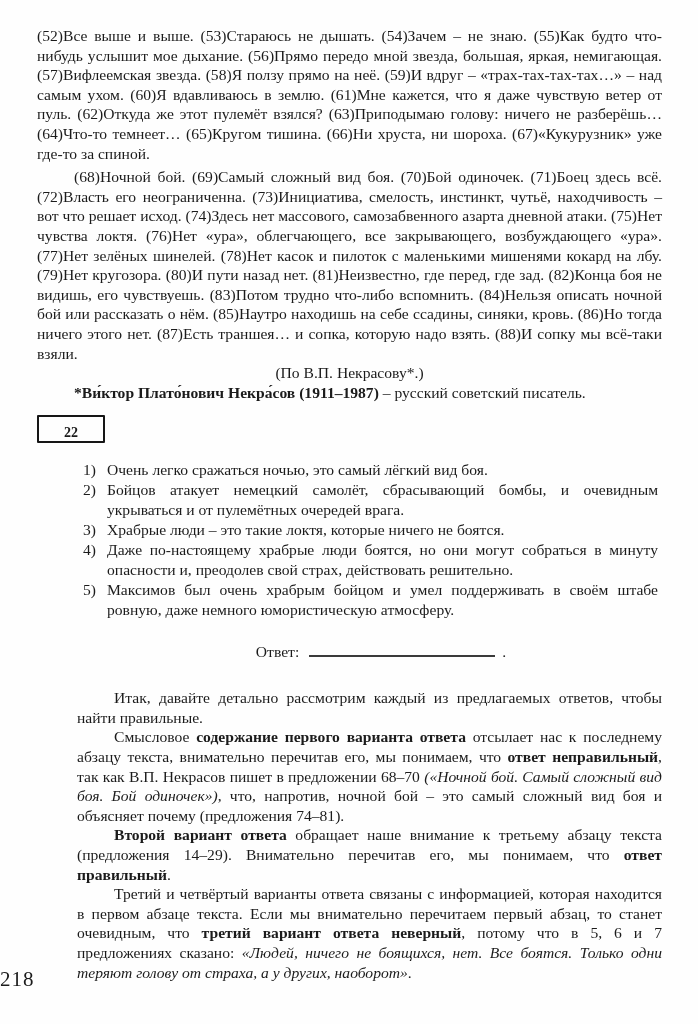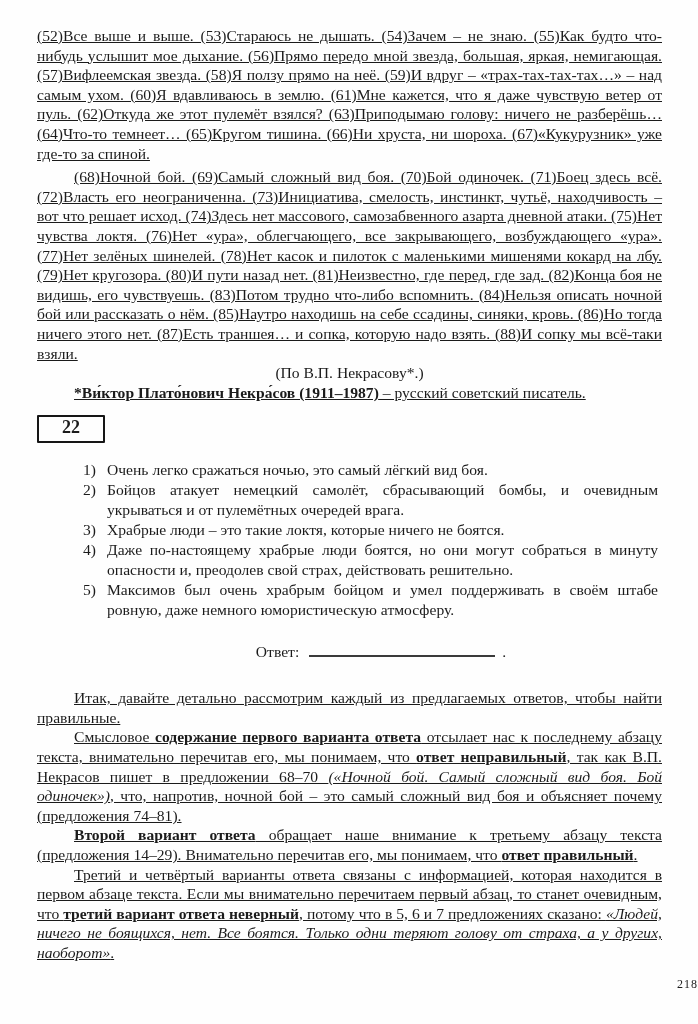--- a/index.html
+++ b/index.html
@@ -9,49 +9,49 @@
     font-family:"Liberation Serif","DejaVu Serif",serif;
     font-size:15.6px;
   }
   .page{
     position:relative;box-sizing:border-box;
     width:698px;height:1024px;
     padding:26px 36px 0 37px;
     background:#fefefe;
   }
   .para{margin:0;line-height:19.6px;}
-  .justify{text-align:justify;text-decoration:underline;}
+  .justify{text-align:justify;}
   .indent{text-indent:37px;}
   .right-align{text-align:center;}
 
   .task{display:flex;align-items:flex-start;margin-top:12px;}
   .task-number-box{
     flex:none;width:64px;height:24px;margin-top:1px;
     border:2.5px solid #161616;border-radius:1px;
-    display:flex;align-items:flex-start;justify-content:center;
-    font-weight:bold;font-size:18px;
+    display:flex;align-items:flex-end;justify-content:center;
+    font-weight:bold;font-size:14px;
   }
   .task-question{flex:1;margin-left:17px;line-height:20px;}
 
   .options{margin:17px 0 0 46px;padding:0;list-style:none;}
   .option{display:flex;line-height:20px;}
   .opt-num{flex:none;width:24px;}
   .opt-text{flex:1;text-align:justify;padding-right:4px;}
 
   .answer-row{margin:22px 0 0 63px;line-height:20px;text-align:center;}
   .answer-blank{
     display:inline-block;width:186px;height:13px;
     border-bottom:2px solid #3a3a3a;
     margin-left:10px;margin-right:7px;
   }
 
-  .explanation{margin-top:26px;}
+  .explanation{margin-top:26px;margin-left:40px;}
   .page-number{
     position:absolute;left:0;right:0;bottom:32px;
-    text-align:right;font-size:12px;letter-spacing:1px;
+    text-align:left;font-size:21px;letter-spacing:1px;
   }
   .b{font-weight:bold;}
   .i{font-style:italic;}
 </style>
 </head>
 <body>
 
 <div class="page">
 
   <p class="para justify">(52)Все выше и выше. (53)Стараюсь не дышать. (54)Зачем – не знаю. (55)Как будто что-нибудь услышит мое дыхание. (56)Прямо передо мной звезда, большая, яркая, немигающая. (57)Вифлеемская звезда. (58)Я ползу прямо на неё. (59)И вдруг – «трах-тах-тах-тах…» – над самым ухом. (60)Я вдавливаюсь в землю. (61)Мне кажется, что я даже чувствую ветер от пуль. (62)Откуда же этот пулемёт взялся?  (63)Приподымаю голову: ничего не разберёшь… (64)Что-то темнеет… (65)Кругом тишина. (66)Ни хруста, ни шороха. (67)«Кукурузник» уже где-то за спиной.</p>

